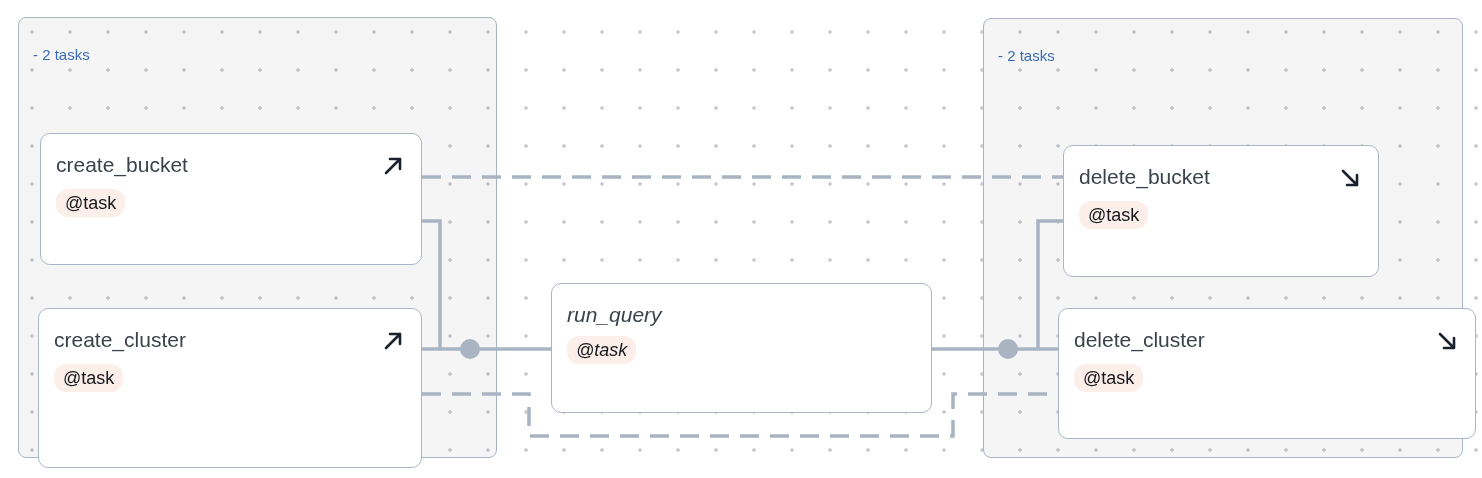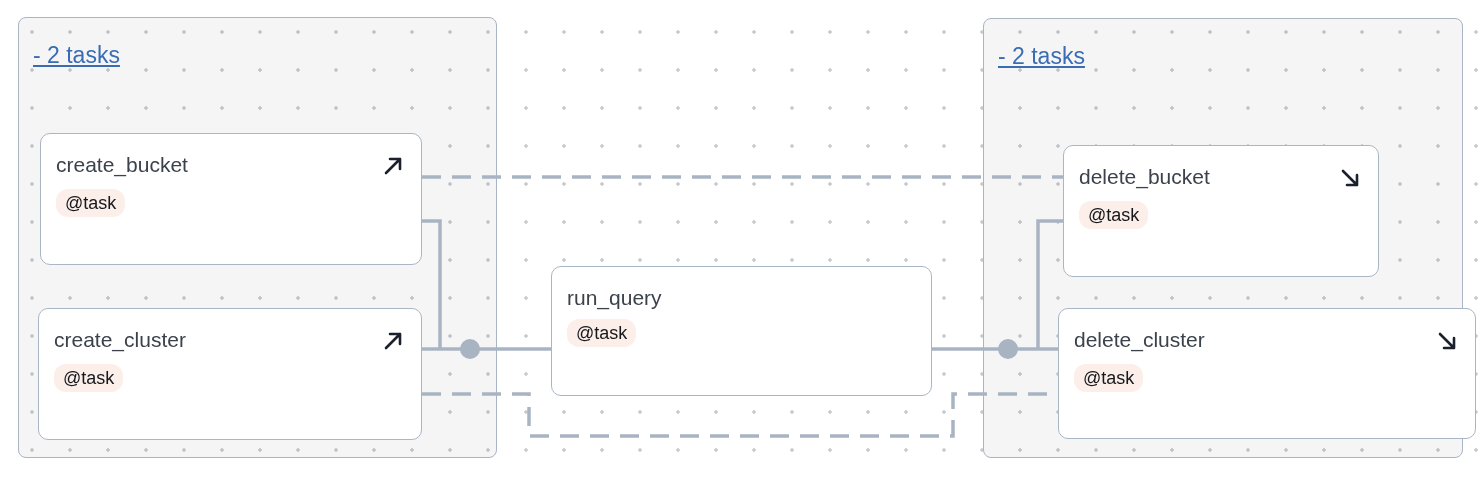--- a/index.html
+++ b/index.html
@@ -24,26 +24,25 @@
     border-radius: 8px;
     padding: 21px 14px;
     z-index: 1;
   }
   .group-label {
     font-size: 21px;
     line-height: 32px;
     color: #404650;
   }
   .group-toggle {
-    font-size: 23px;
+    font-size: 15px;
     line-height: 32px;
     color: #3a6cb3;
     cursor: pointer;
     display: inline-block;
-    text-decoration: underline;
   }
 
   .edges {
     position: absolute;
     left: 0; top: 0;
     z-index: 2;
     pointer-events: none;
   }
   .edge { fill: none; stroke-width: 3.5px; }
   .edge.dashed { stroke-dasharray: 19 11; }
@@ -109,33 +108,33 @@
       <span class="node-name">create_bucket</span>
       <span class="node-icon">
         <svg width="24" height="24" viewBox="0 0 24 24">
           <path d="M5 19 L19 5 M9 5 H19 V15" fill="none" stroke-width="2.6" stroke-linecap="round" stroke-linejoin="round" stroke="#1a202c"></path>
         </svg>
       </span>
     </div>
     <span class="badge">@task</span>
   </div>
 
-  <div class="node" style="left:38px; top:308px; width:384px; height:132px;">
+  <div class="node" style="left:38px; top:308px; width:384px; height:160px;">
     <div class="node-header">
       <span class="node-name">create_cluster</span>
       <span class="node-icon">
         <svg width="24" height="24" viewBox="0 0 24 24">
           <path d="M5 19 L19 5 M9 5 H19 V15" fill="none" stroke-width="2.6" stroke-linecap="round" stroke-linejoin="round" stroke="#1a202c"></path>
         </svg>
       </span>
     </div>
     <span class="badge">@task</span>
   </div>
 
-  <div class="node" style="left:551px; top:266px; width:381px; height:130px;">
+  <div class="node" style="left:551px; top:283px; width:381px; height:130px;font-style:italic;">
     <div class="node-header">
       <span class="node-name">run_query</span>
     </div>
     <span class="badge">@task</span>
   </div>
 
   <div class="node" style="left:1063px; top:133px; width:316px; height:132px;margin-top:12px;">
     <div class="node-header">
       <span class="node-name">delete_bucket</span>
       <span class="node-icon">

